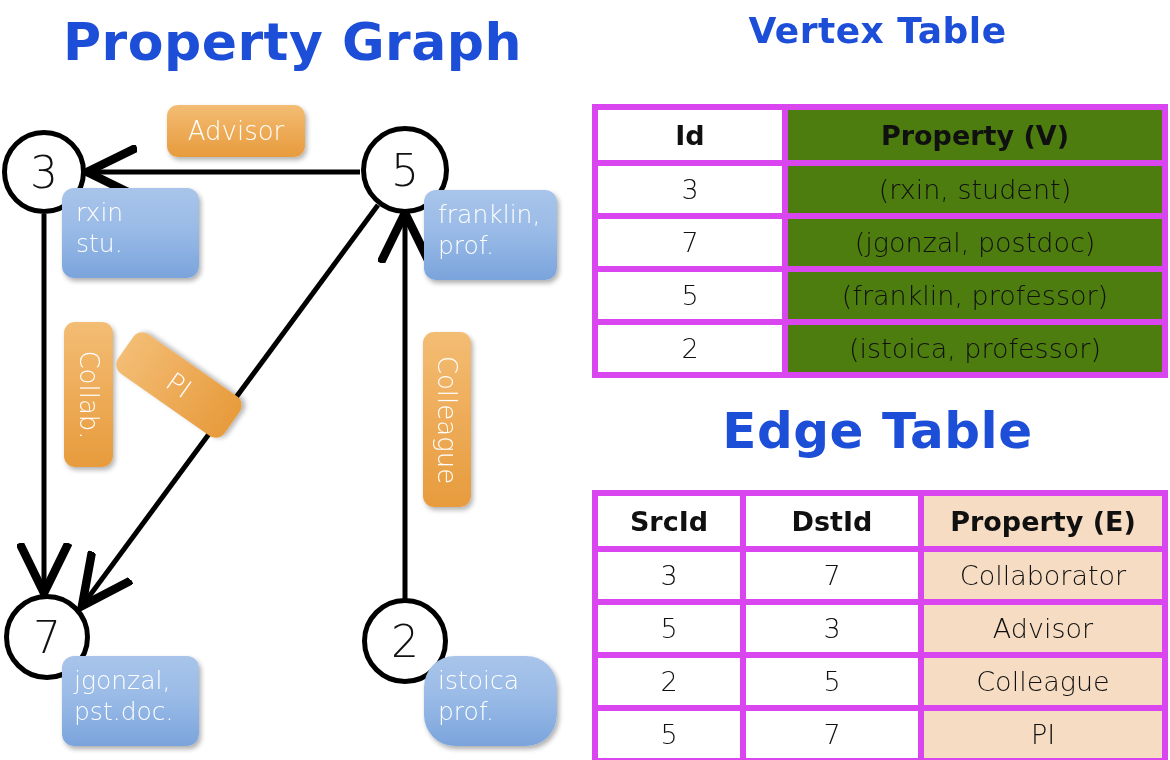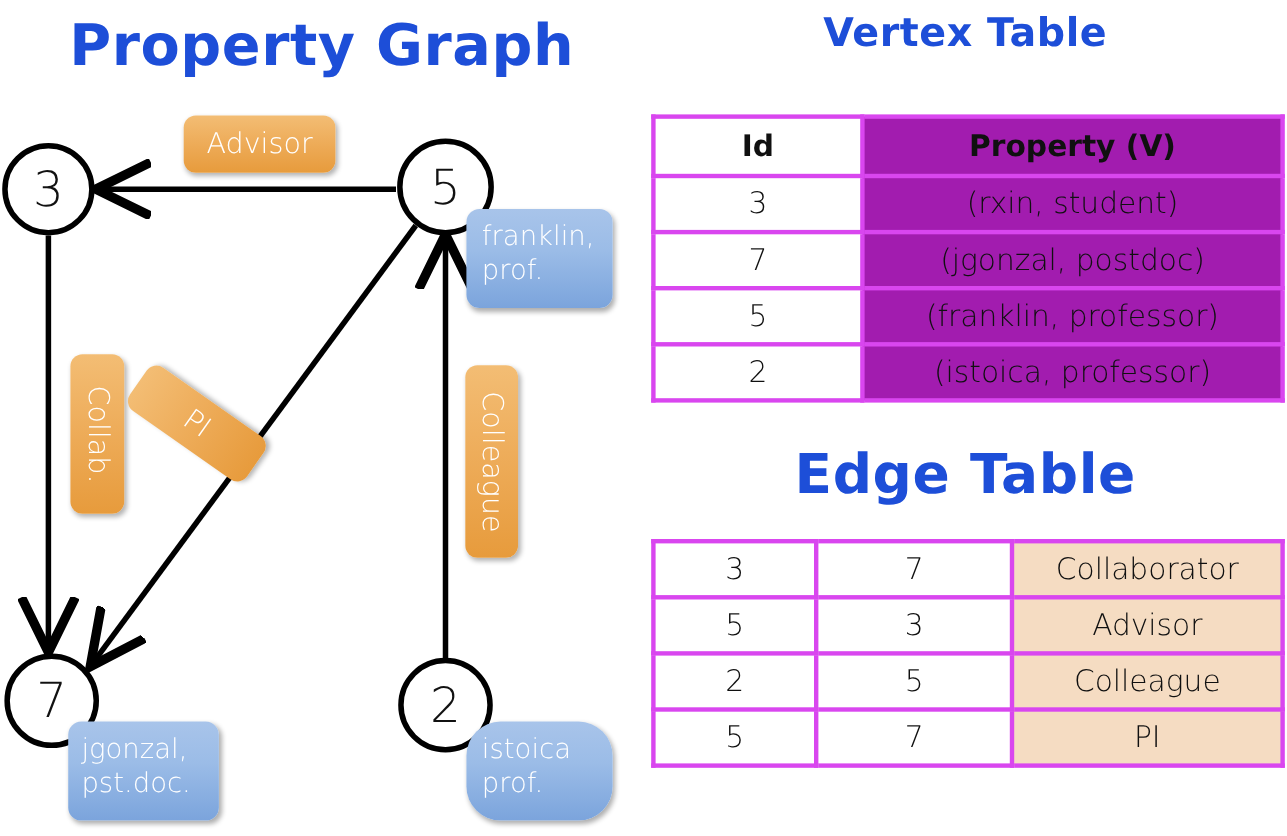--- a/index.html
+++ b/index.html
@@ -90,31 +90,31 @@
   
   .tbl{
     position:absolute;
     border-collapse:collapse;
     font-family:"DejaVu Sans", sans-serif;
     font-weight:300;
     table-layout:fixed;
     background:#fff;
   }
   .tbl td{
-    border:4px solid #d946ef;
+    border:6px solid #d946ef;
     text-align:center;
     color:#101010;
     font-size:27px;
     padding:0;
     height:47px;
     white-space:nowrap;
     -webkit-font-smoothing:antialiased;
   }
   .tbl td.hdr{font-weight:bold;font-size:27px;height:50px;}
-  .tbl td.blue{background:#a21caf;}
+  .tbl td.blue{background:#4d7c0f;}
   .tbl td.orange{background:#f5dcc2;}
 
   #vertex-table{left:592px;top:104px;width:576px;}
   #edge-table{left:592px;top:490px;width:576px;}
 
   .colw-id{width:190px;}
   .colw-src{width:148px;}
   .colw-dst{width:178px;}
 </style>
 </head>
@@ -148,20 +148,24 @@
     <div class="node" style="left:361px;top:126px;width:88px;height:88px;">
       <span>5</span>
     </div>
     <div class="node" style="left:4px;top:594px;width:86px;height:86px;">
       <span>7</span>
     </div>
     <div class="node" style="left:362px;top:598px;width:86px;height:86px;">
       <span>2</span>
     </div>
 
+    <div class="vbox" style="left:62px;top:188px;width:137px;height:90px;">
+      <div>rxin</div>
+      <div>stu.</div>
+    </div>
     <div class="vbox" style="left:424px;top:190px;width:133px;height:90px;">
       <div>franklin,</div>
       <div>prof.</div>
     </div>
     <div class="vbox" style="left:62px;top:656px;width:137px;height:90px;padding-left:12px;">
       <div>jgonzal,</div>
       <div>pst.doc.</div>
     </div>
     <div class="vbox" style="left:424px;top:656px;width:133px;height:90px;border-radius:31px;">
       <div>istoica</div>
@@ -220,20 +224,25 @@
   <div class="title" id="title-edge">Edge Table</div>
 
   <table class="tbl" id="edge-table">
     <colgroup>
         <col class="colw-src">
         <col class="colw-dst">
         <col>
       </colgroup>
     <tbody>
       <tr>
+        <td class="hdr">SrcId</td>
+        <td class="hdr">DstId</td>
+        <td class="hdr orange">Property (E)</td>
+      </tr>
+      <tr>
         <td>3</td>
         <td>7</td>
         <td class="orange">Collaborator</td>
       </tr>
       <tr>
         <td>5</td>
         <td>3</td>
         <td class="orange">Advisor</td>
       </tr>
       <tr>

